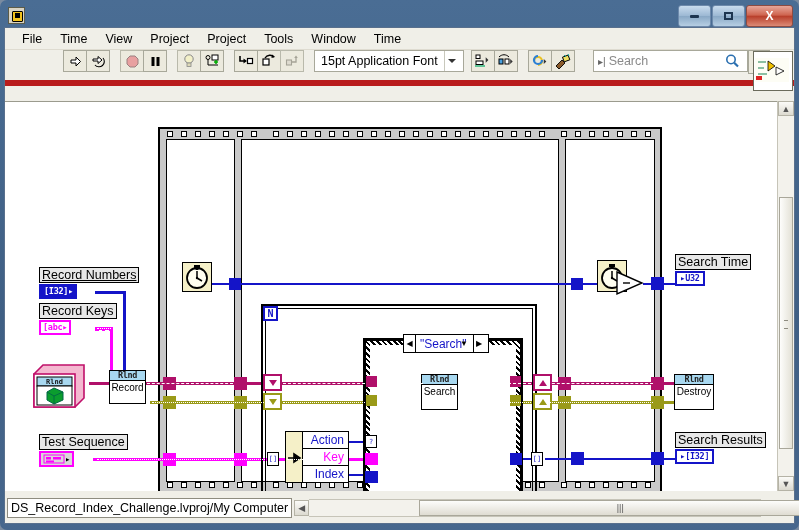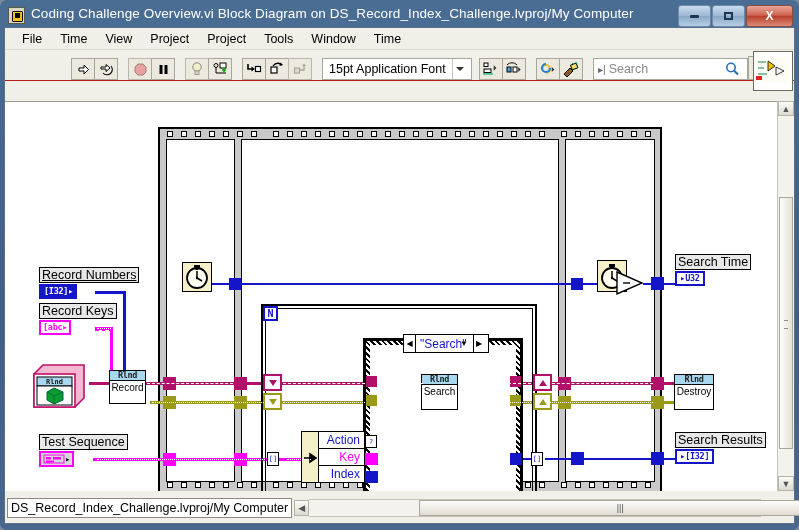--- a/index.html
+++ b/index.html
@@ -31,22 +31,22 @@
   .maxglyph{width:9px;height:8px;border:2px solid #1d3550;box-sizing:border-box;}
 
   
   .winbody{position:relative;height:497px;background:#f0efe8;border:1px solid #59708d;
      box-sizing:border-box;}
 
   .menubar{height:21px;background:#f0efe8;display:flex;align-items:center;padding-left:8px;
      border-bottom:1px solid #dedbd0;}
   .menu-item{font-size:12.5px;color:#000;padding:2px 9px;cursor:default;}
 
-  .toolbar{height:30px;background:#f0efe8;display:flex;align-items:flex-end;
-     padding-left:12px;position:relative;border-bottom:1px solid #b91c1c;}
+  .toolbar{height:30px;background:#f0efe8;display:flex;align-items:flex-start;
+     padding-left:4px;position:relative;border-bottom:6px solid #b91c1c;}
   .tb-group{display:flex;align-items:center;margin-right:4px;}
   .tbtn{width:24px;height:22px;border:1px solid #a8a89a;background:#eceade;
      margin-right:-1px;position:relative;box-sizing:border-box;
      display:flex;align-items:center;justify-content:center;}
   .tbtn.flat{border-color:#b9b9ab;}
   .tbtn svg{display:block;}
   .gap{width:7px;}
 
   .fontbox{height:22px;border:1px solid #a8a89a;background:#fff;display:flex;
      align-items:center;font-size:12.5px;padding:0 4px 0 6px;box-sizing:border-box;
@@ -150,21 +150,20 @@
      font-size:7px;display:flex;align-items:center;justify-content:center;
      font-family:"DejaVu Sans Mono",monospace;color:#1414c8;}
 </style>
 </head>
 <body>
 
 <div class="app">
 
   <div class="titlebar">
     <div class="title-icon"></div>
-    <div class="title-text">Coding Challenge Overview.vi Block Diagram on DS_Record_Index_Challenge.lvproj/My Computer</div>
     <div class="wbtns">
       <div class="wbtn">
         <div class="g">
             <div class="minglyph"></div>
           </div>
       </div>
       <div class="wbtn">
         <div class="g">
             <div class="maxglyph"></div>
           </div>
@@ -571,21 +570,21 @@
       <div class="nd subvi" style="left:416px;top:272px;width:37px;height:36px;">
         <div class="hdr">Rlnd</div>
         <div class="nm" style="font-size:10px;">Search</div>
       </div>
 
       <div class="nd subvi" style="left:669px;top:272px;width:40px;height:36px;">
         <div class="hdr">Rlnd</div>
         <div class="nm" style="font-size:10px;">Destroy</div>
       </div>
 
-      <div class="nd bundle" style="left:280px;top:329px;width:64px;height:52px;display:flex;margin-left:16px;">
+      <div class="nd bundle" style="left:280px;top:329px;width:64px;height:52px;display:flex;">
         <div style="width:16px;background:#f5f0c8;border-right:1px solid #000;position:relative;">
           <svg width="14" height="12" viewBox="0 0 14 12" style="position:absolute;left:2px;top:20px">
               <path d="M0 6 h8 M6 2 l6 4 l-6 4 Z" stroke="#000" stroke-width="1.6" fill="#000"></path>
             </svg>
         </div>
         <div style="flex:1">
           <div class="row" style="color:#1414c8;">Action</div>
           <div class="row" style="color:#ff00ff;">Key</div>
           <div class="row" style="color:#1414c8;">Index</div>
         </div>

